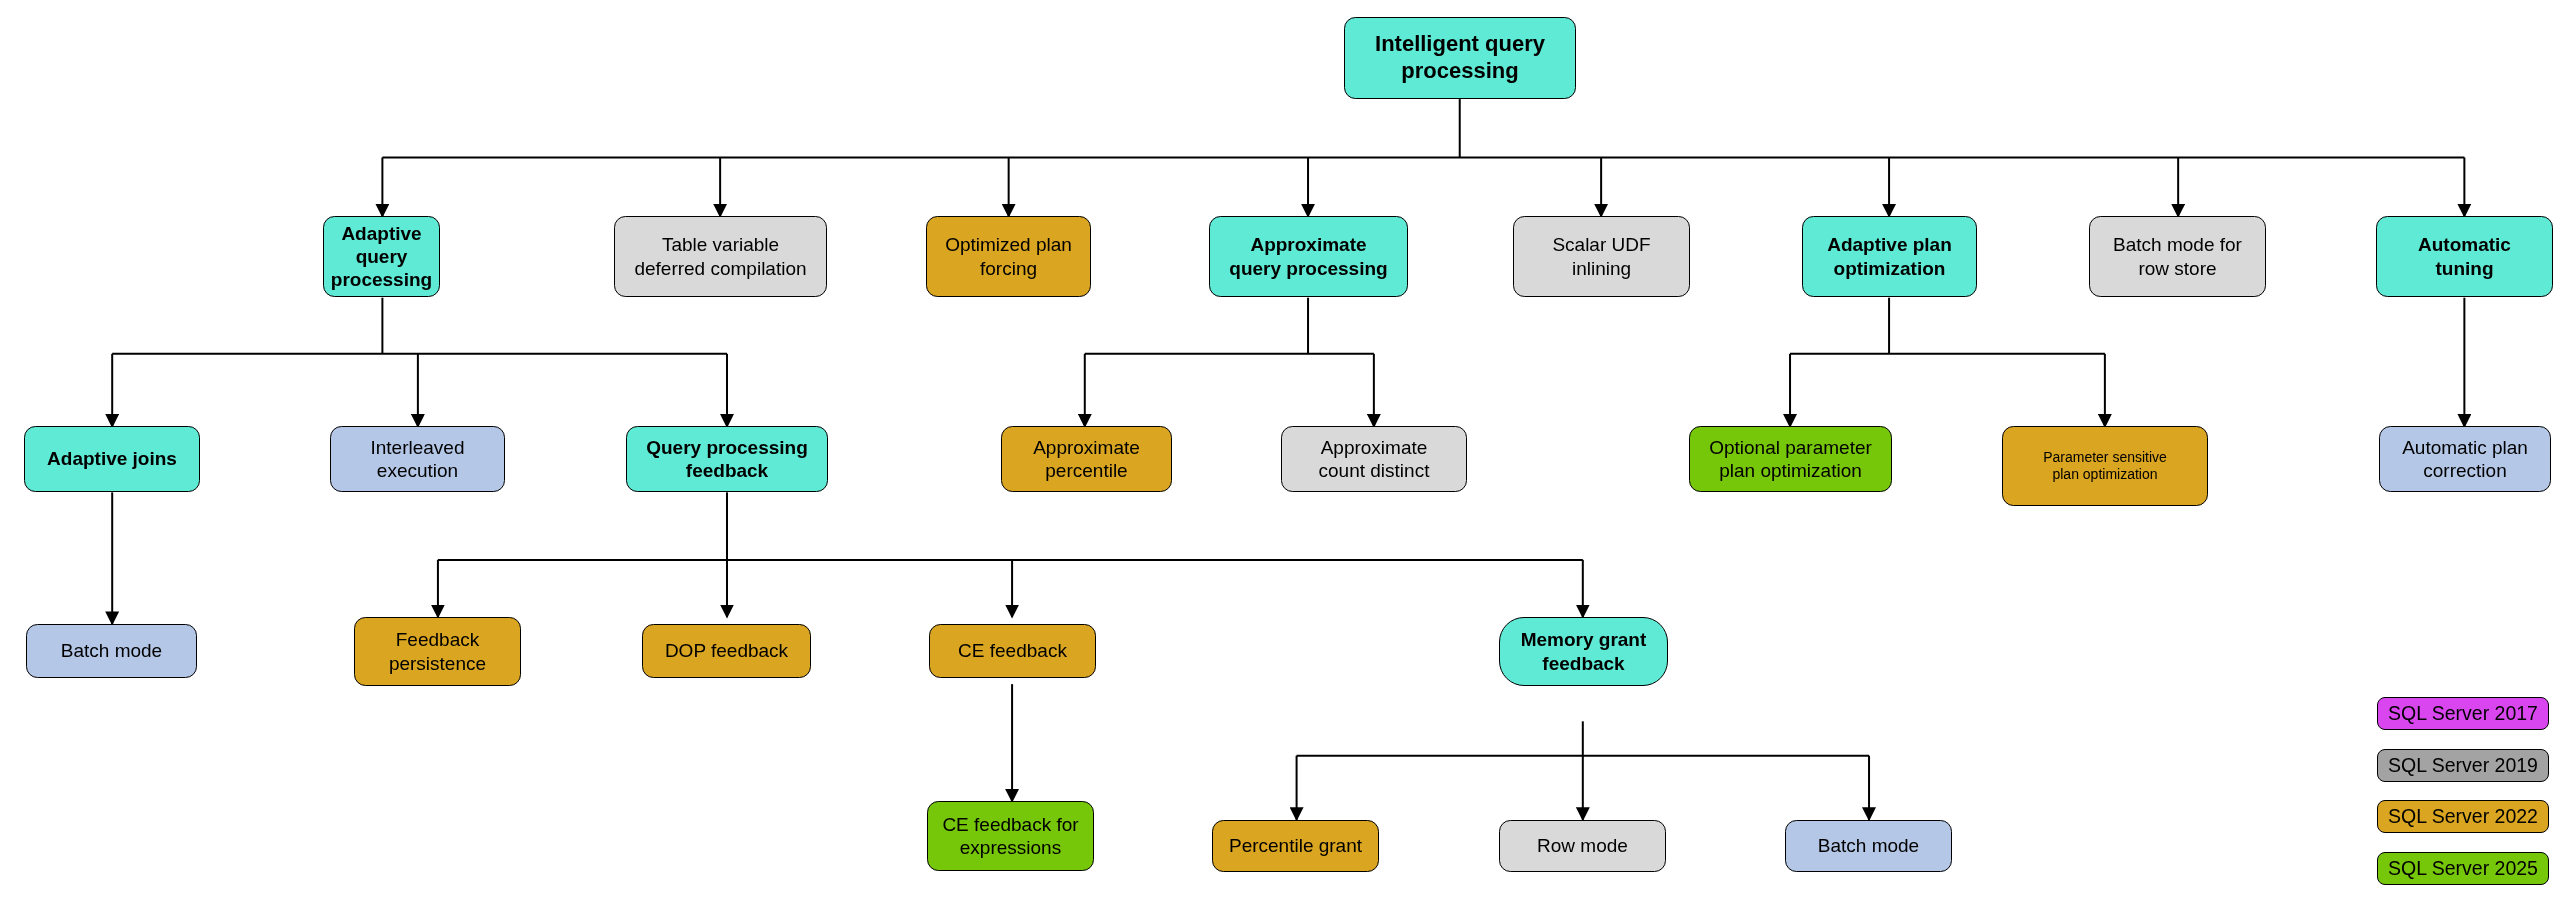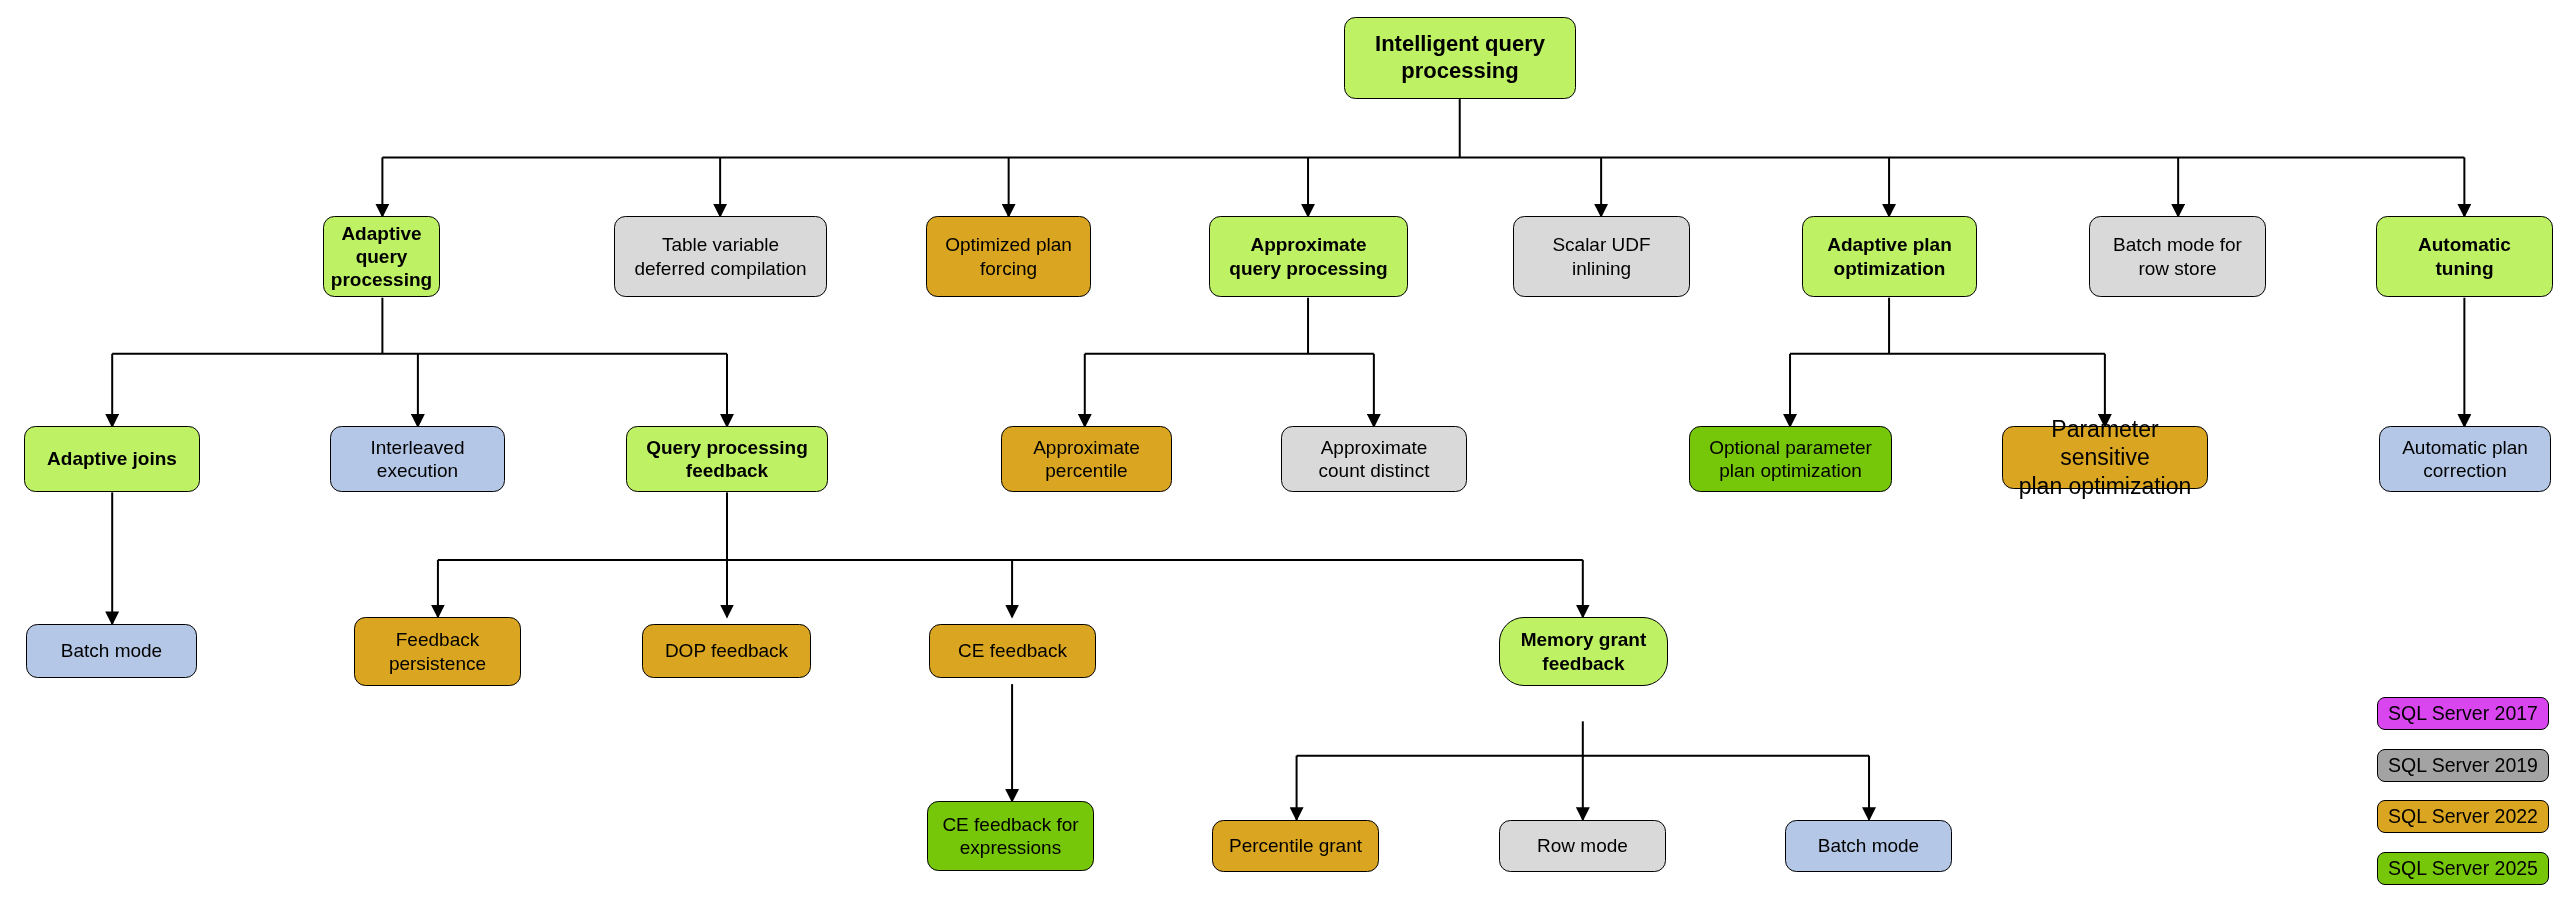--- a/index.html
+++ b/index.html
@@ -40,21 +40,21 @@
     padding: 2.3px 5.7px;
     color: #000000;
     line-height: 1.22;
     font-family: "Liberation Sans", sans-serif;
   }
   .node .label {
     display: block;
     width: 100%;
     white-space: pre-line;
   }
-  .node.w { background: #bef264; font-weight: bold; }
+  .node.w { background: #5eead4; font-weight: bold; }
   .node.g { background: #D9D9D9; font-weight: normal; }
   .node.o { background: #DAA520; font-weight: normal; }
   .node.b { background: #B4C7E7; font-weight: normal; }
   .node.gr { background: #76C60A; font-weight: normal; }
 
   .legend-item {
     position: absolute;
     box-sizing: border-box;
     border: 1.7px solid #000000;
     border-radius: 8px;
@@ -181,21 +181,21 @@
 percentile</span>
   </div>
   <div class="node g" style="left:1281px;top:426px;width:186px;height:66px;font-size:19px;">
     <span class="label">Approximate
 count distinct</span>
   </div>
   <div class="node gr" style="left:1689px;top:426px;width:203px;height:66px;font-size:19px;">
     <span class="label">Optional parameter
 plan optimization</span>
   </div>
-  <div class="node o" style="left:2002px;top:426px;width:206px;height:63px;font-size:23px;">
+  <div class="node o" style="left:2002px;top:426px;width:206px;height:80px;font-size:14px;">
     <span class="label">Parameter sensitive
 plan optimization</span>
   </div>
   <div class="node b" style="left:2379px;top:426px;width:172px;height:66px;font-size:19px;">
     <span class="label">Automatic plan
 correction</span>
   </div>
 
   <div class="node b" style="left:26px;top:624px;width:171px;height:54px;font-size:19px;">
     <span class="label">Batch mode</span>

